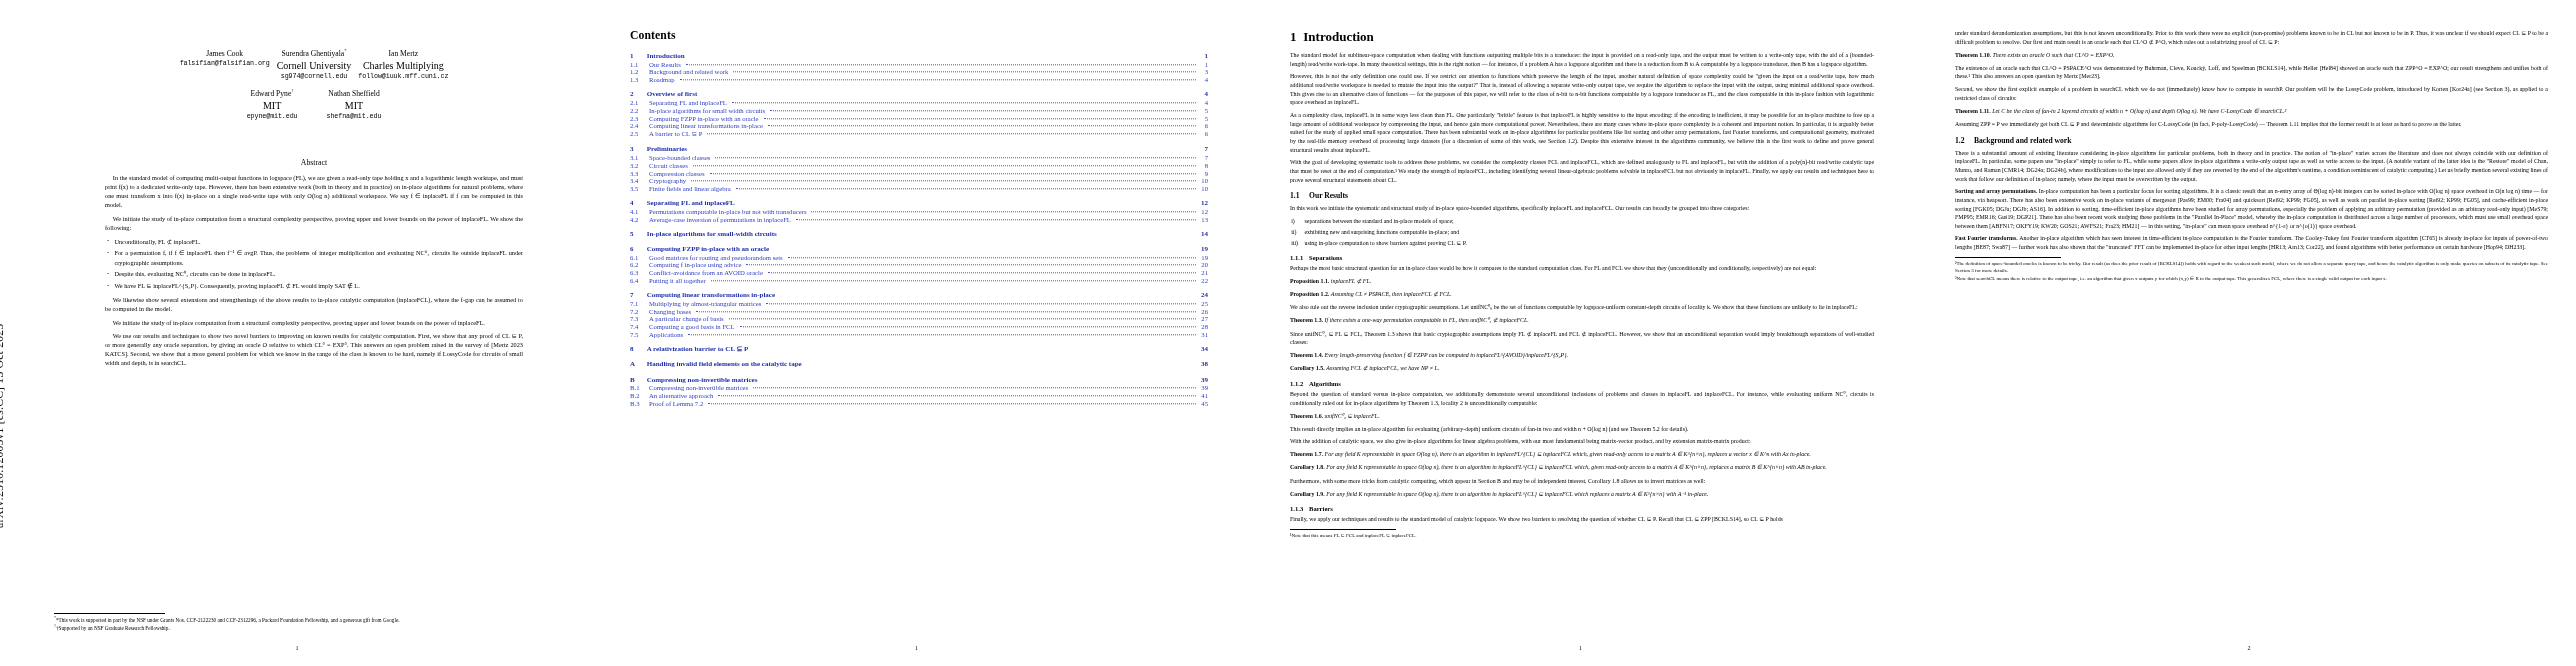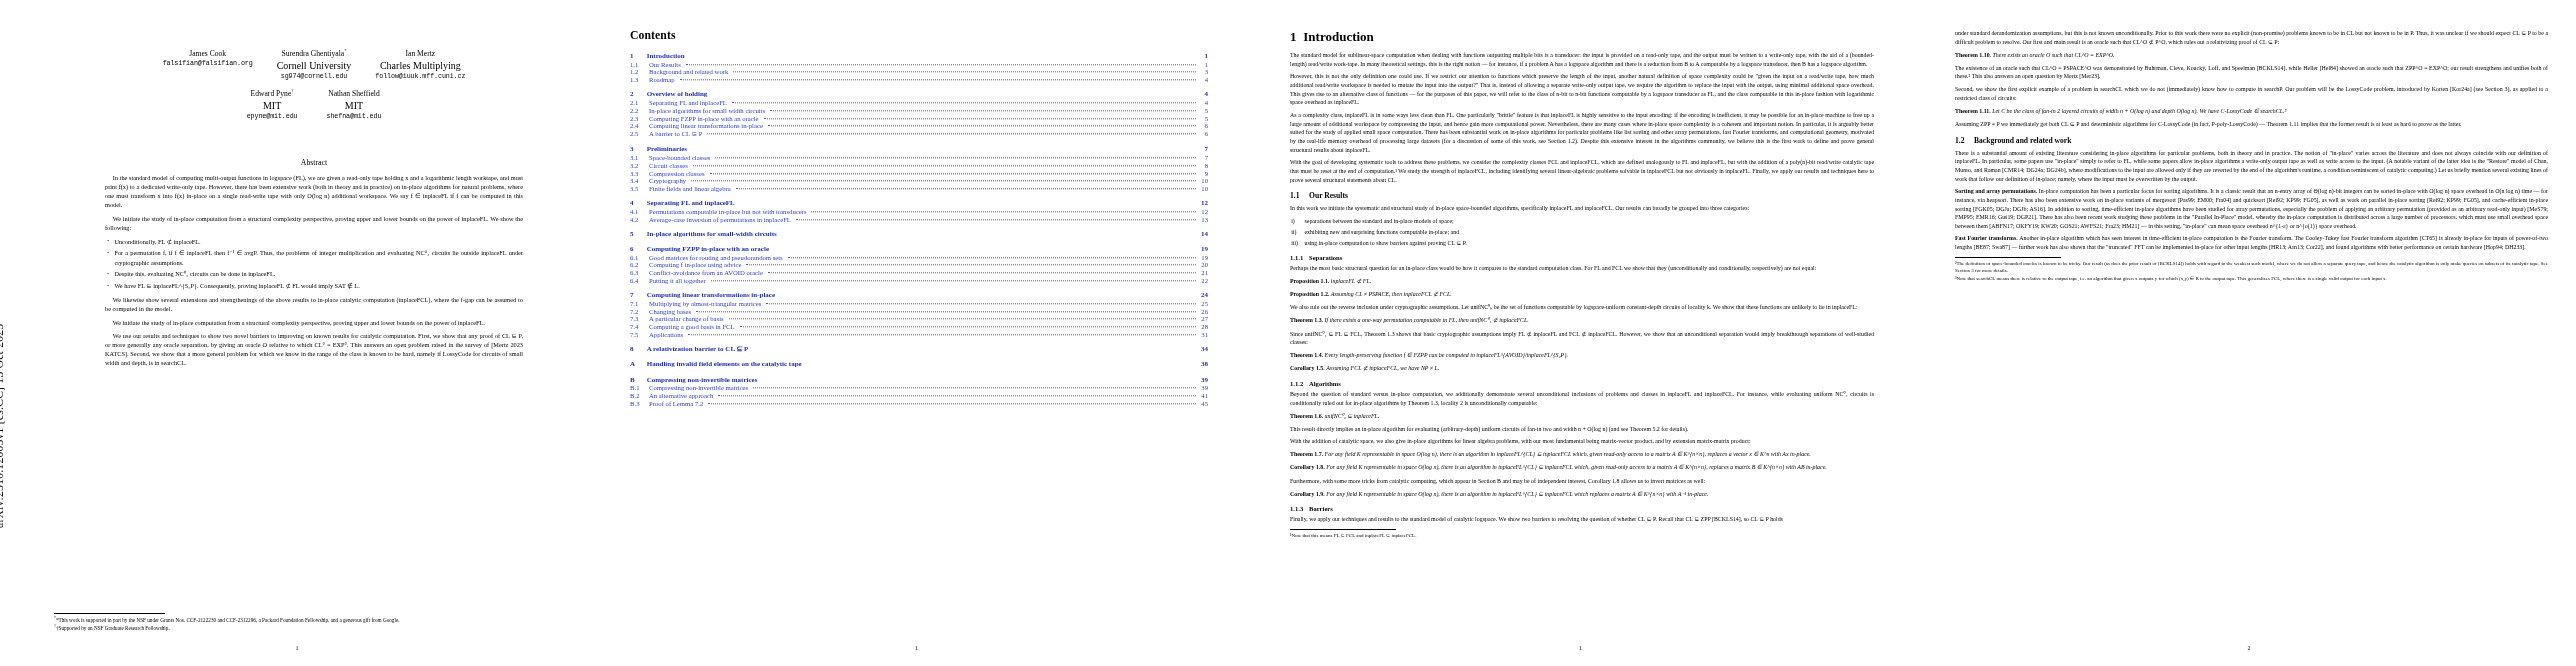--- a/index.html
+++ b/index.html
@@ -57,21 +57,21 @@
     text-align: center;
     font-size: 14px;
     font-weight: normal;
     margin: 34px 0 0 0;
     letter-spacing: 0.1px;
     font-family: "Liberation Serif", serif;
   }
   .authors-row {
     display: flex;
     justify-content: center;
-    gap: 24px;
+    gap: 7px;
     margin-top: 20px;
   }
   .authors-row.second { gap: 29px; margin-top: 7.8px; }
   .author {
     text-align: center;
     line-height: 1.32;
   }
   .author .nm { font-size: 7.6px; }
   .author .aff { font-size: 10px; }
   .author .em {
@@ -310,21 +310,21 @@
             <span class="toc-page">3</span>
           </div>
           <div class="toc-sub">
             <span class="toc-num wide">1.3</span>
             <span class="toc-label">Roadmap</span>
             <span class="toc-dots"></span>
             <span class="toc-page">4</span>
           </div>
           <div class="toc-sec">
             <span class="toc-num">2</span>
-            <span class="toc-label">Overview of holding</span>
+            <span class="toc-label">Overview of first</span>
             <span class="toc-dots"></span>
             <span class="toc-page">4</span>
           </div>
           <div class="toc-sub">
             <span class="toc-num wide">2.1</span>
             <span class="toc-label">Separating FL and inplaceFL</span>
             <span class="toc-dots"></span>
             <span class="toc-page">4</span>
           </div>
           <div class="toc-sub">

